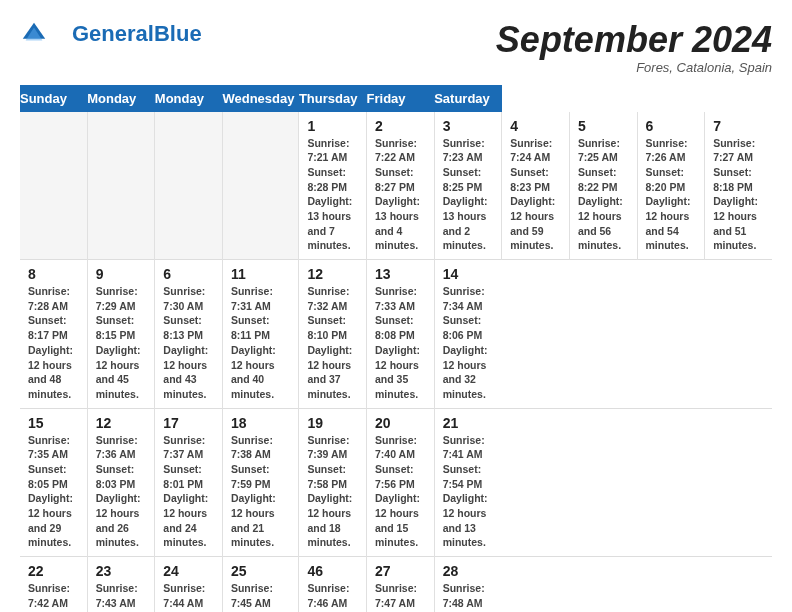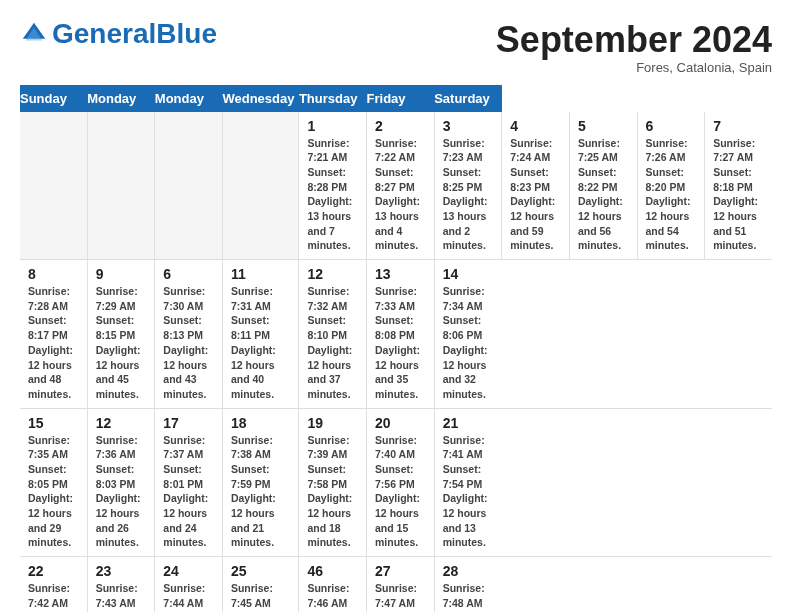--- a/index.html
+++ b/index.html
@@ -15,34 +15,36 @@
       justify-content: space-between;
       align-items: flex-start;
       margin-bottom: 10px;
     }
     .logo {
       display: flex;
       align-items: center;
       gap: 4px;
     }
     .logo-text {
-      font-size: 28px;
+      font-size: 22px;
       font-weight: bold;
       color: #333;
       line-height: 1;
+      margin-left: 20px;
     }
     .logo-text span {
       color: #1a6bb5;
     }
     .logo-icon {
       width: 28px;
       height: 28px;
     }
     .title-block {
       text-align: right;
+      font-style: italic;
     }
     .month-title {
       font-size: 36px;
       font-weight: bold;
       color: #222;
       line-height: 1.1;
     }
     .location {
       font-size: 13px;
       color: #555;

